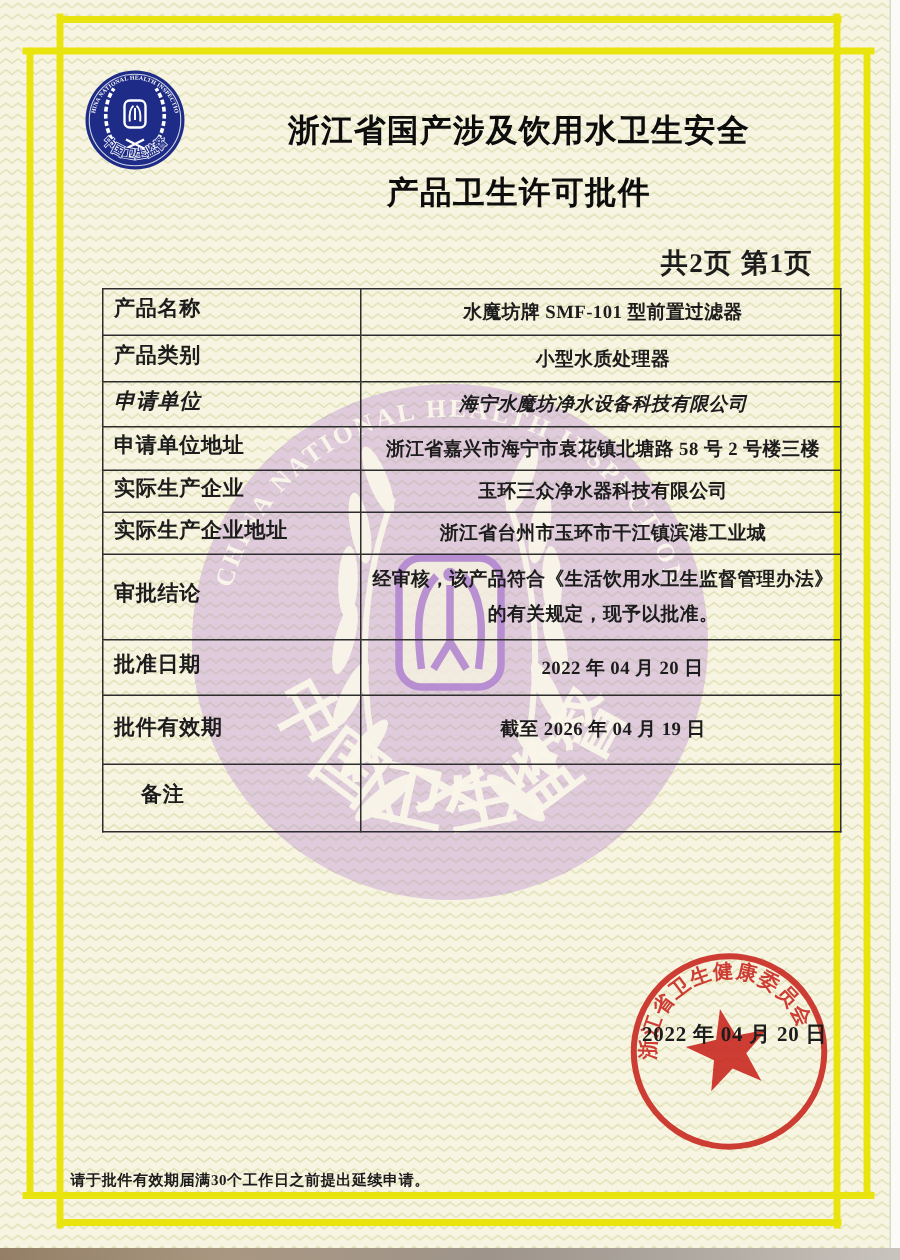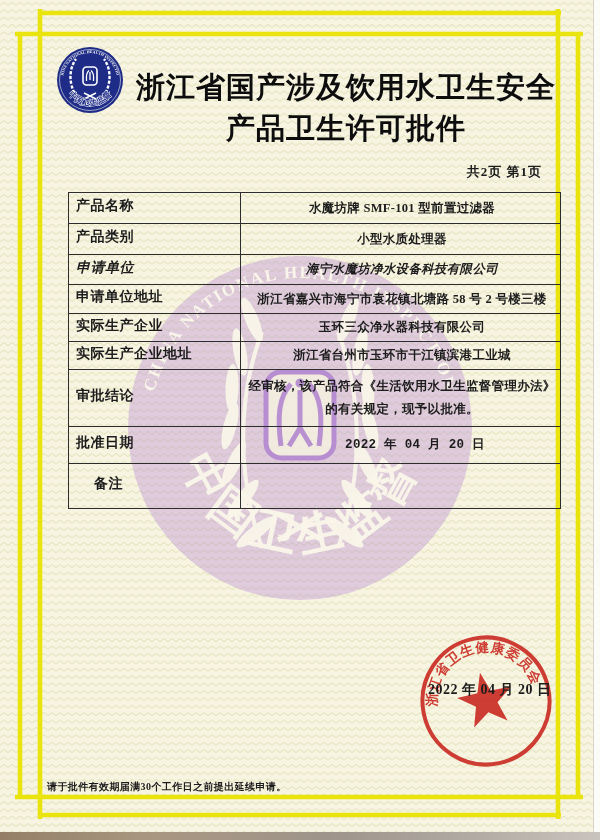--- a/index.html
+++ b/index.html
@@ -4,30 +4,30 @@
 <style>
   html,body{margin:0;padding:0;background:#ffffff;}
   .page{position:relative;width:600px;height:840px;overflow:hidden;
         background:#f8f4e2;font-family:"Liberation Serif","DejaVu Serif",serif;color:#1c1c1c;}
   .page *{box-sizing:border-box;}
   svg.layer{position:absolute;left:0;top:0;}
   #bg-layer{z-index:0;}
   #decor-layer{z-index:1;}
   .title{position:absolute;left:126px;right:34px;top:67px;z-index:2;text-align:center;
          font-family:"DejaVu Sans","Liberation Sans",sans-serif;font-weight:900;
-         font-size:29px;line-height:41px;letter-spacing:1px;color:#0d0d0d;}
+         font-size:21px;line-height:41px;letter-spacing:1px;color:#0d0d0d;}
   .pageinfo{position:absolute;top:163px;right:58px;z-index:2;
-            font-weight:bold;font-size:13px;letter-spacing:1px;}
+            font-weight:bold;font-size:18px;letter-spacing:1px;}
   table.cert{position:absolute;left:68px;top:192px;width:493px;z-index:2;
              table-layout:fixed;border-collapse:collapse;}
   table.cert td{border:1.8px solid #2d2d2d;vertical-align:middle;overflow:hidden;}
   td.lb{width:172px;font-weight:bold;font-size:14px;padding:0 2px 4px 7px;letter-spacing:0.5px;}
   td.vl{font-weight:bold;font-size:12.5px;line-height:23px;padding:2px 4px 2px 7px;letter-spacing:0.3px;text-align:center;}
   tr.r1,tr.r2{height:31px;} tr.r3{height:30px;font-style:italic;} tr.r4{height:29px;margin-left:16px;} tr.r5{height:28px;}
-  tr.r6{height:27px;} tr.r7{height:57px;margin-left:15px;} tr.r8{height:43px;} tr.r9{height:37px;font-family:Liberation Mono, monospace;}
+  tr.r6{height:27px;} tr.r7{height:57px;margin-left:15px;} tr.r8{height:43px;} tr.r9{height:37px;}
   tr.r10{height:46px;} tr.r11{height:45px;margin-left:32px;}
   tr.r9 td.vl{padding-left:33px;}
   tr.r11 td.lb{padding-left:25px;}
   .issue-date{position:absolute;left:428px;top:681px;z-index:3;
               font-weight:bold;font-size:14px;letter-spacing:0.5px;white-space:nowrap;}
   .footer-note{position:absolute;left:47px;top:780px;z-index:2;
                font-weight:bold;font-size:10px;letter-spacing:0.4px;}
   .edge-right{position:absolute;right:0;top:0;width:7px;height:100%;z-index:6;
               background:#fbfbf7;border-left:1.5px solid #d9d5c9;}
   .edge-bottom{position:absolute;left:0;bottom:0;width:100%;height:8px;z-index:6;
@@ -169,20 +169,24 @@
       <td class="vl">浙江省台州市玉环市干江镇滨港工业城</td>
     </tr>
     <tr class="r7">
       <td class="lb">审批结论</td>
       <td class="vl">经审核，该产品符合《生活饮用水卫生监督管理办法》的有关规定，现予以批准。</td>
     </tr>
     <tr class="r9">
       <td class="lb">批准日期</td>
       <td class="vl">2022 年 04 月 20 日</td>
     </tr>
+    <tr class="r10">
+      <td class="lb">批件有效期</td>
+      <td class="vl">截至 2026 年 04 月 19 日</td>
+    </tr>
     <tr class="r11">
       <td class="lb">备注</td>
       <td class="vl"></td>
     </tr>
   </tbody>
     </table>
 
   <div class="issue-date">2022 年 04 月 20 日</div>
 
   <div class="footer-note">请于批件有效期届满30个工作日之前提出延续申请。</div>

